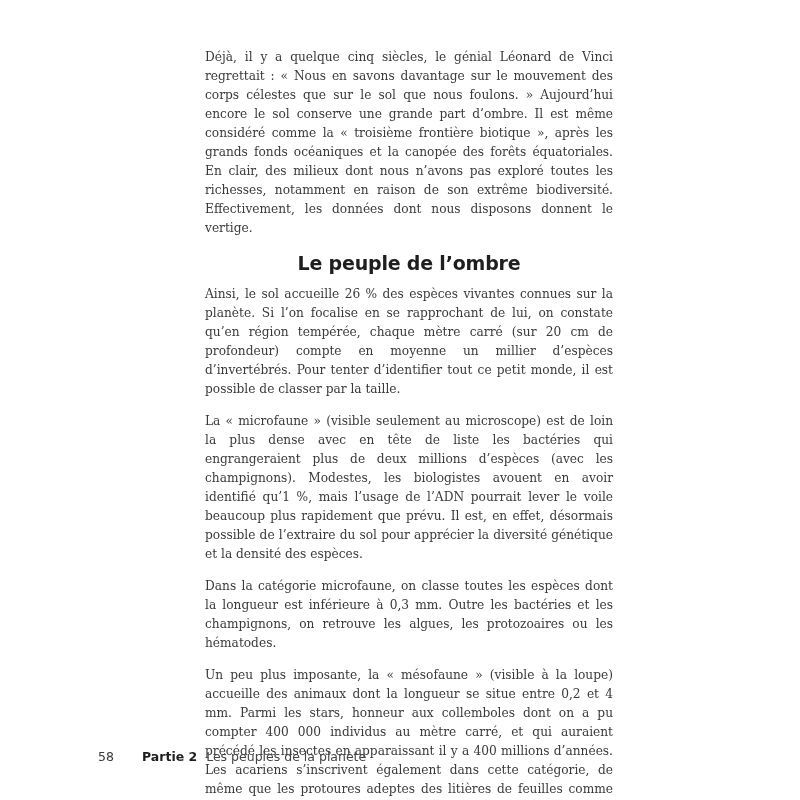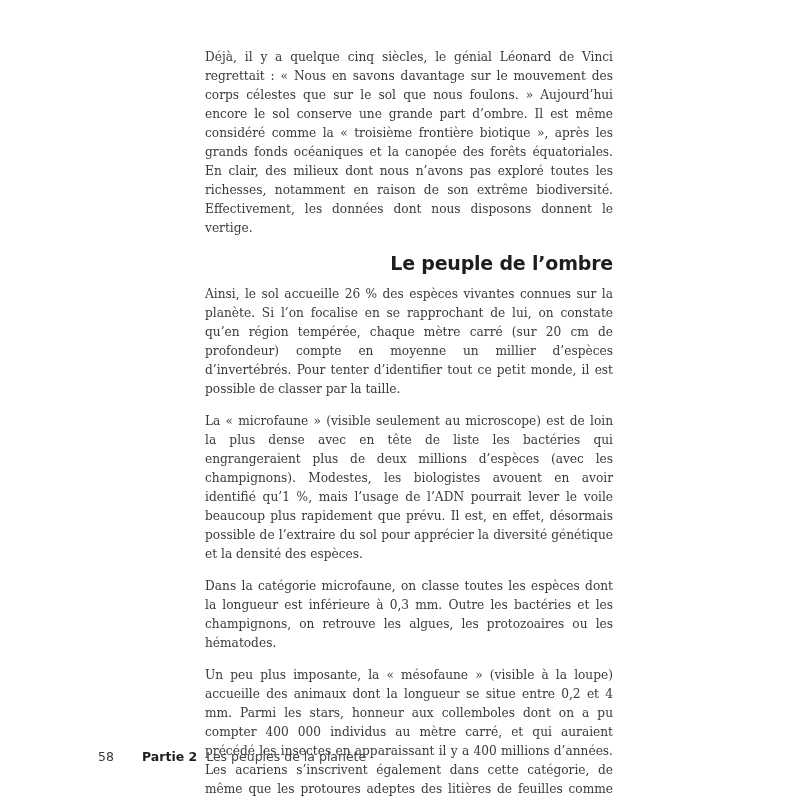--- a/index.html
+++ b/index.html
@@ -35,21 +35,21 @@
       margin: 0 0 13px 0;
     }
     .text-block h2 {
       font-family: "DejaVu Sans", "Liberation Sans", sans-serif;
       font-weight: bold;
       font-size: 19px;
       line-height: 24px;
       color: #1e1e1e;
       margin: 12px 0 10px 0;
       letter-spacing: -0.2px;
-      text-align: right;
+      text-align: center;
     }
     .footer {
       position: absolute;
       left: 98px;
       top: 749px;
       font-family: "DejaVu Sans", "Liberation Sans", sans-serif;
       font-size: 12.5px;
       color: #3a3a3a;
       white-space: nowrap;
     }

